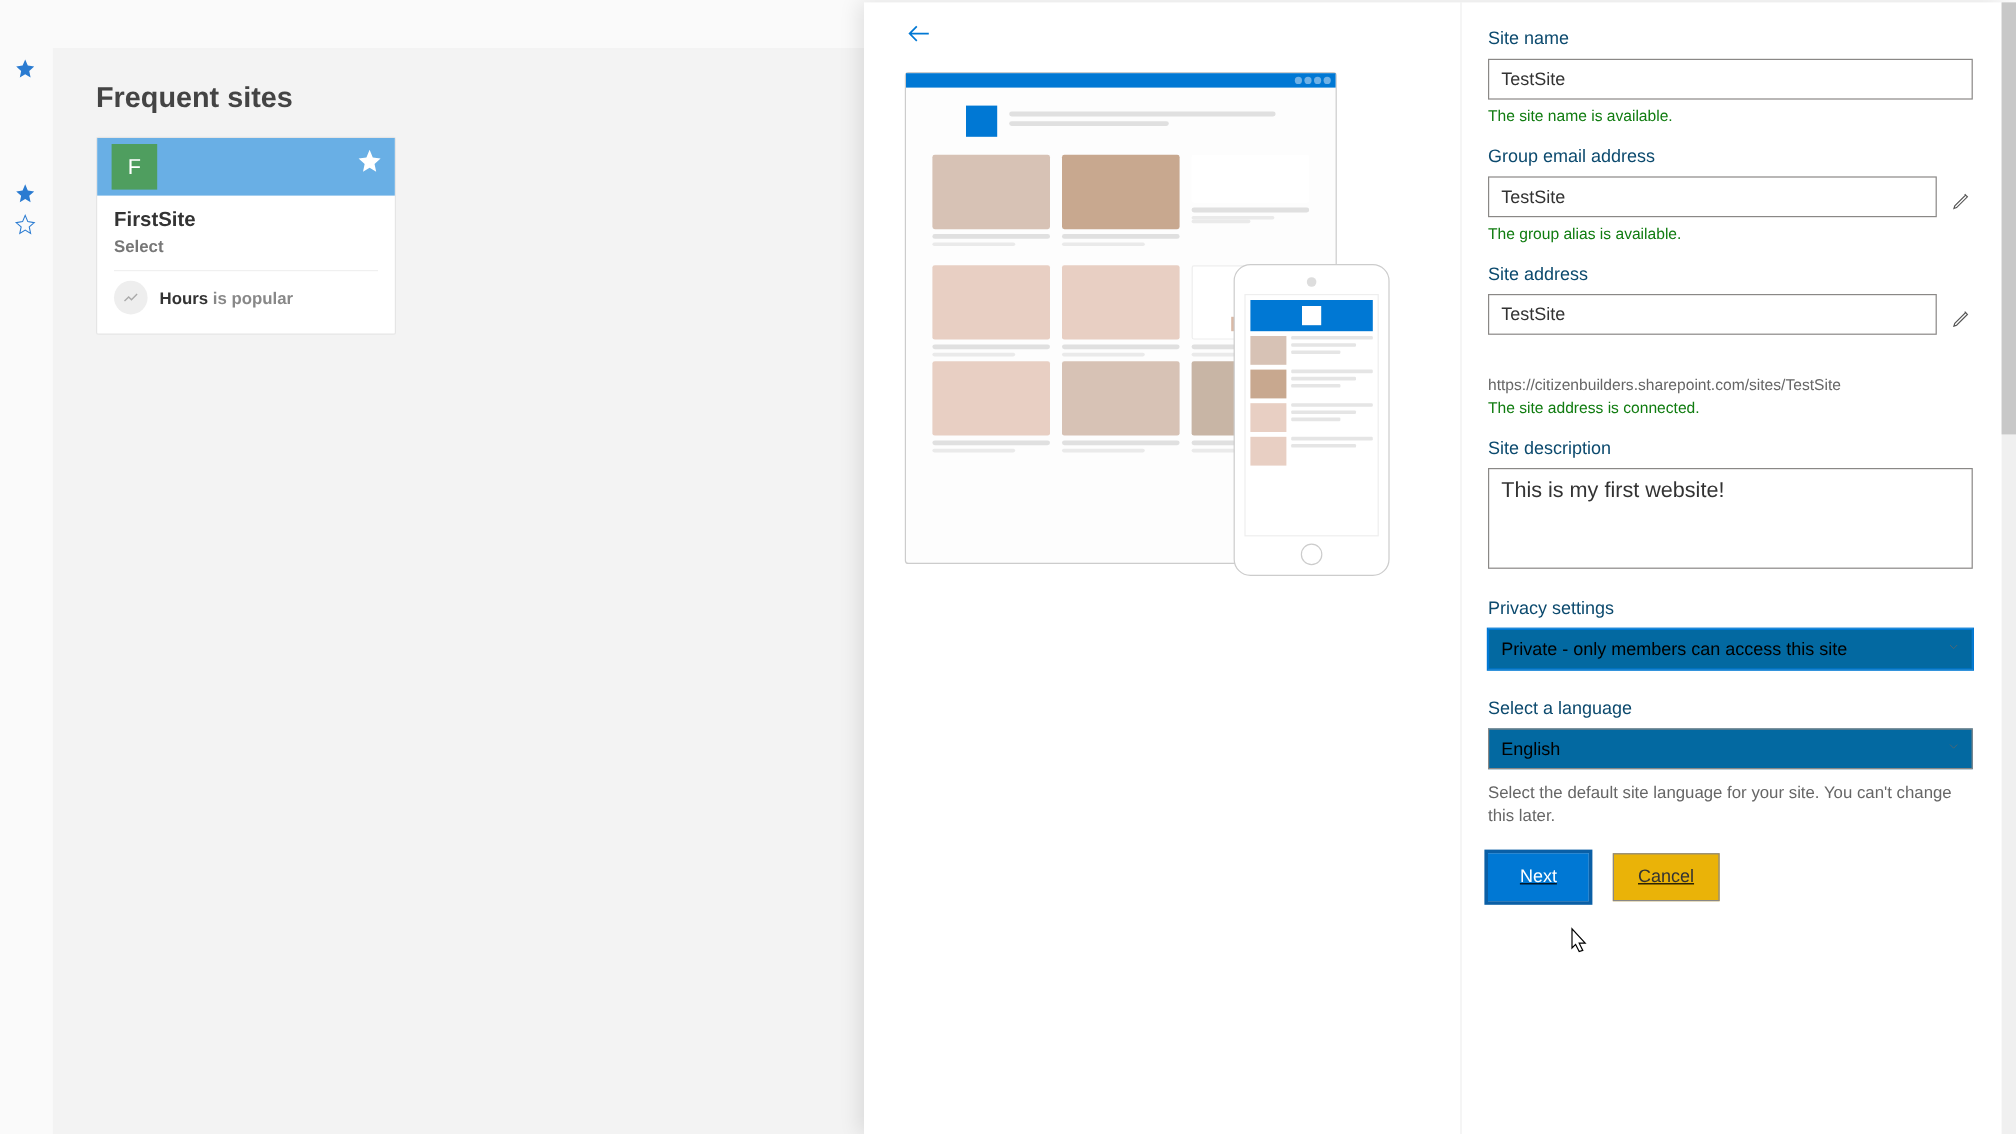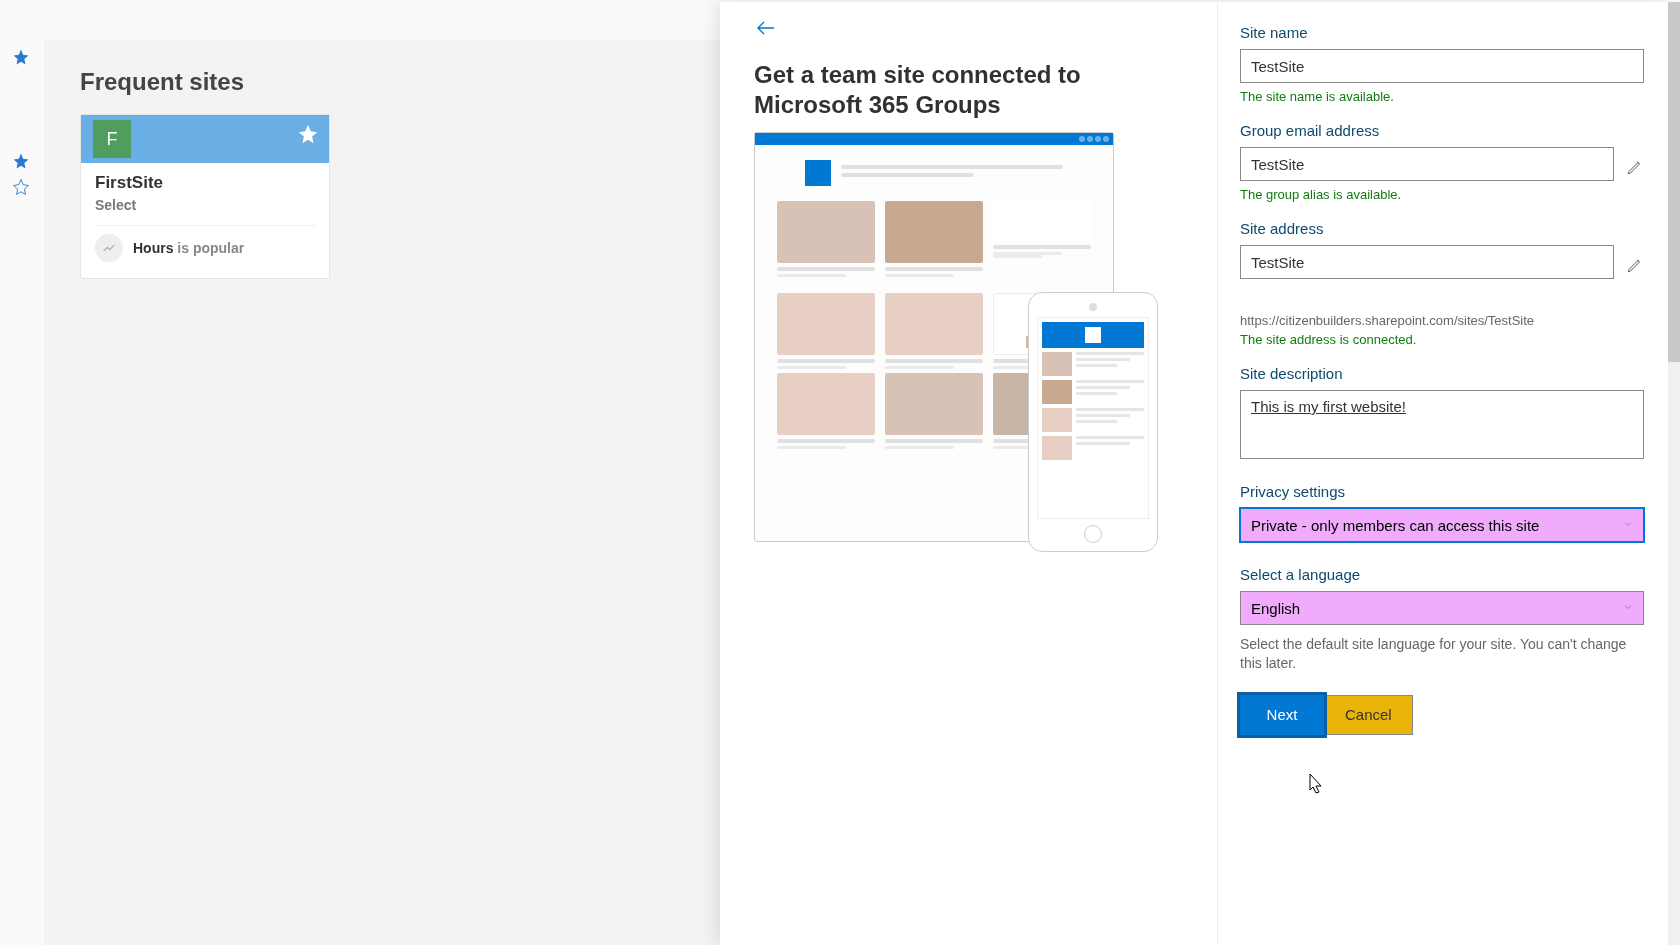--- a/index.html
+++ b/index.html
@@ -66,36 +66,36 @@
 .ill-phone .row { display:flex; gap:4px; margin:4px 4px; }
 .ill-phone .row .i { width:30px; height:24px; background:#d7c2b5; }
 .ill-phone .row .ls { flex:1; }
 .ill-phone .row .ls .l { height:3px; background:#e5e5e5; margin-bottom:3px; border-radius:1px; }
 .ill-phone .home { width:18px; height:18px; border:1px solid #ccc; border-radius:50%; margin:4px auto 0; }
 
 
 .form-col { flex:1; padding:22px 26px 0 22px; }
 .f-label { font-size:15px; font-weight:400; color:#0c4a6e; margin-bottom:8px; }
 .f-input { width:100%; height:34px; border:1px solid #8a8886; padding:0 10px; font-size:15px; color:#333; margin-bottom:6px; }
-.f-textarea { width:100%; height:69px; border:1px solid #8a8886; padding:7px 10px; font-size:15px; color:#333; resize:none; margin-bottom:20px;text-decoration:underline; }
+.f-textarea { width:100%; height:84px; border:1px solid #8a8886; padding:7px 10px; font-size:18px; color:#333; resize:none; margin-bottom:20px; }
 .valid-msg { font-size:13px; color:#107c10; margin-bottom:18px; }
 .hint { font-size:13px; color:#666; margin-bottom:4px;margin-top:28px; }
 .hint-block { font-size:14px; color:#666; margin-top:10px; margin-bottom:22px; line-height:1.35; }
 .inline-row { display:flex; align-items:center; gap:12px; }
 .inline-row .f-input { width:374px; }
 .edit-ico { width:18px; height:18px; cursor:pointer; }
 .edit-ico svg { stroke:#555; fill:none; stroke-width:1.3; }
 
 .select-wrap { position:relative; }
-.f-select { width:100%; height:34px; border:1px solid #8a8886; padding:0 10px; font-size:15px; appearance:none; background:#f0abfc; }
+.f-select { width:100%; height:34px; border:1px solid #8a8886; padding:0 10px; font-size:15px; appearance:none; background:#0369a1; }
 .f-select.focus { border:1px solid #0078d4; outline:1px solid #0078d4; }
 .select-wrap .chevron { position:absolute; right:10px; top:50%; transform:translateY(-50%); pointer-events:none; }
 .select-wrap .chevron svg { stroke:#666; fill:none; stroke-width:1.2; }
 
-.btn-row { display:flex; gap:0; }
+.btn-row { display:flex; gap:20px;text-decoration:underline; }
 .btn { height:40px; min-width:84px; padding:0 20px; font-size:15px; cursor:pointer; }
 .btn-primary { background:#0078d4; color:#fff; border:none; outline:3px solid #0a5fa6; position:relative; }
 .btn-secondary { background:#eab308; color:#333; border:1px solid #8a8886; }
 
 .cursor { position:absolute; width:20px; height:24px; pointer-events:none; }
 
 .scrollbar { position:absolute; right:0; top:2px; bottom:0; width:12px; background:#f0f0f0; }
 .scrollbar .thumb { width:100%; height:360px; background:#c8c8c8; }
 </style>
 </head>
@@ -145,21 +145,20 @@
 <div class="dim"></div>
 
 <div class="panel">
 
   <div class="panel-left">
     <div class="back-arrow">
       <svg viewBox="0 0 24 24">
           <path d="M20 12H4M10 6l-6 6 6 6"></path>
         </svg>
     </div>
-    <div class="panel-heading">Get a team site connected to Microsoft 365 Groups</div>
 
     <div class="illustration">
       <div class="ill-browser">
         <div class="top">
             <div class="dot4">
               <div class="d"></div>
               <div class="d"></div>
               <div class="d"></div>
               <div class="d"></div>
             </div>

